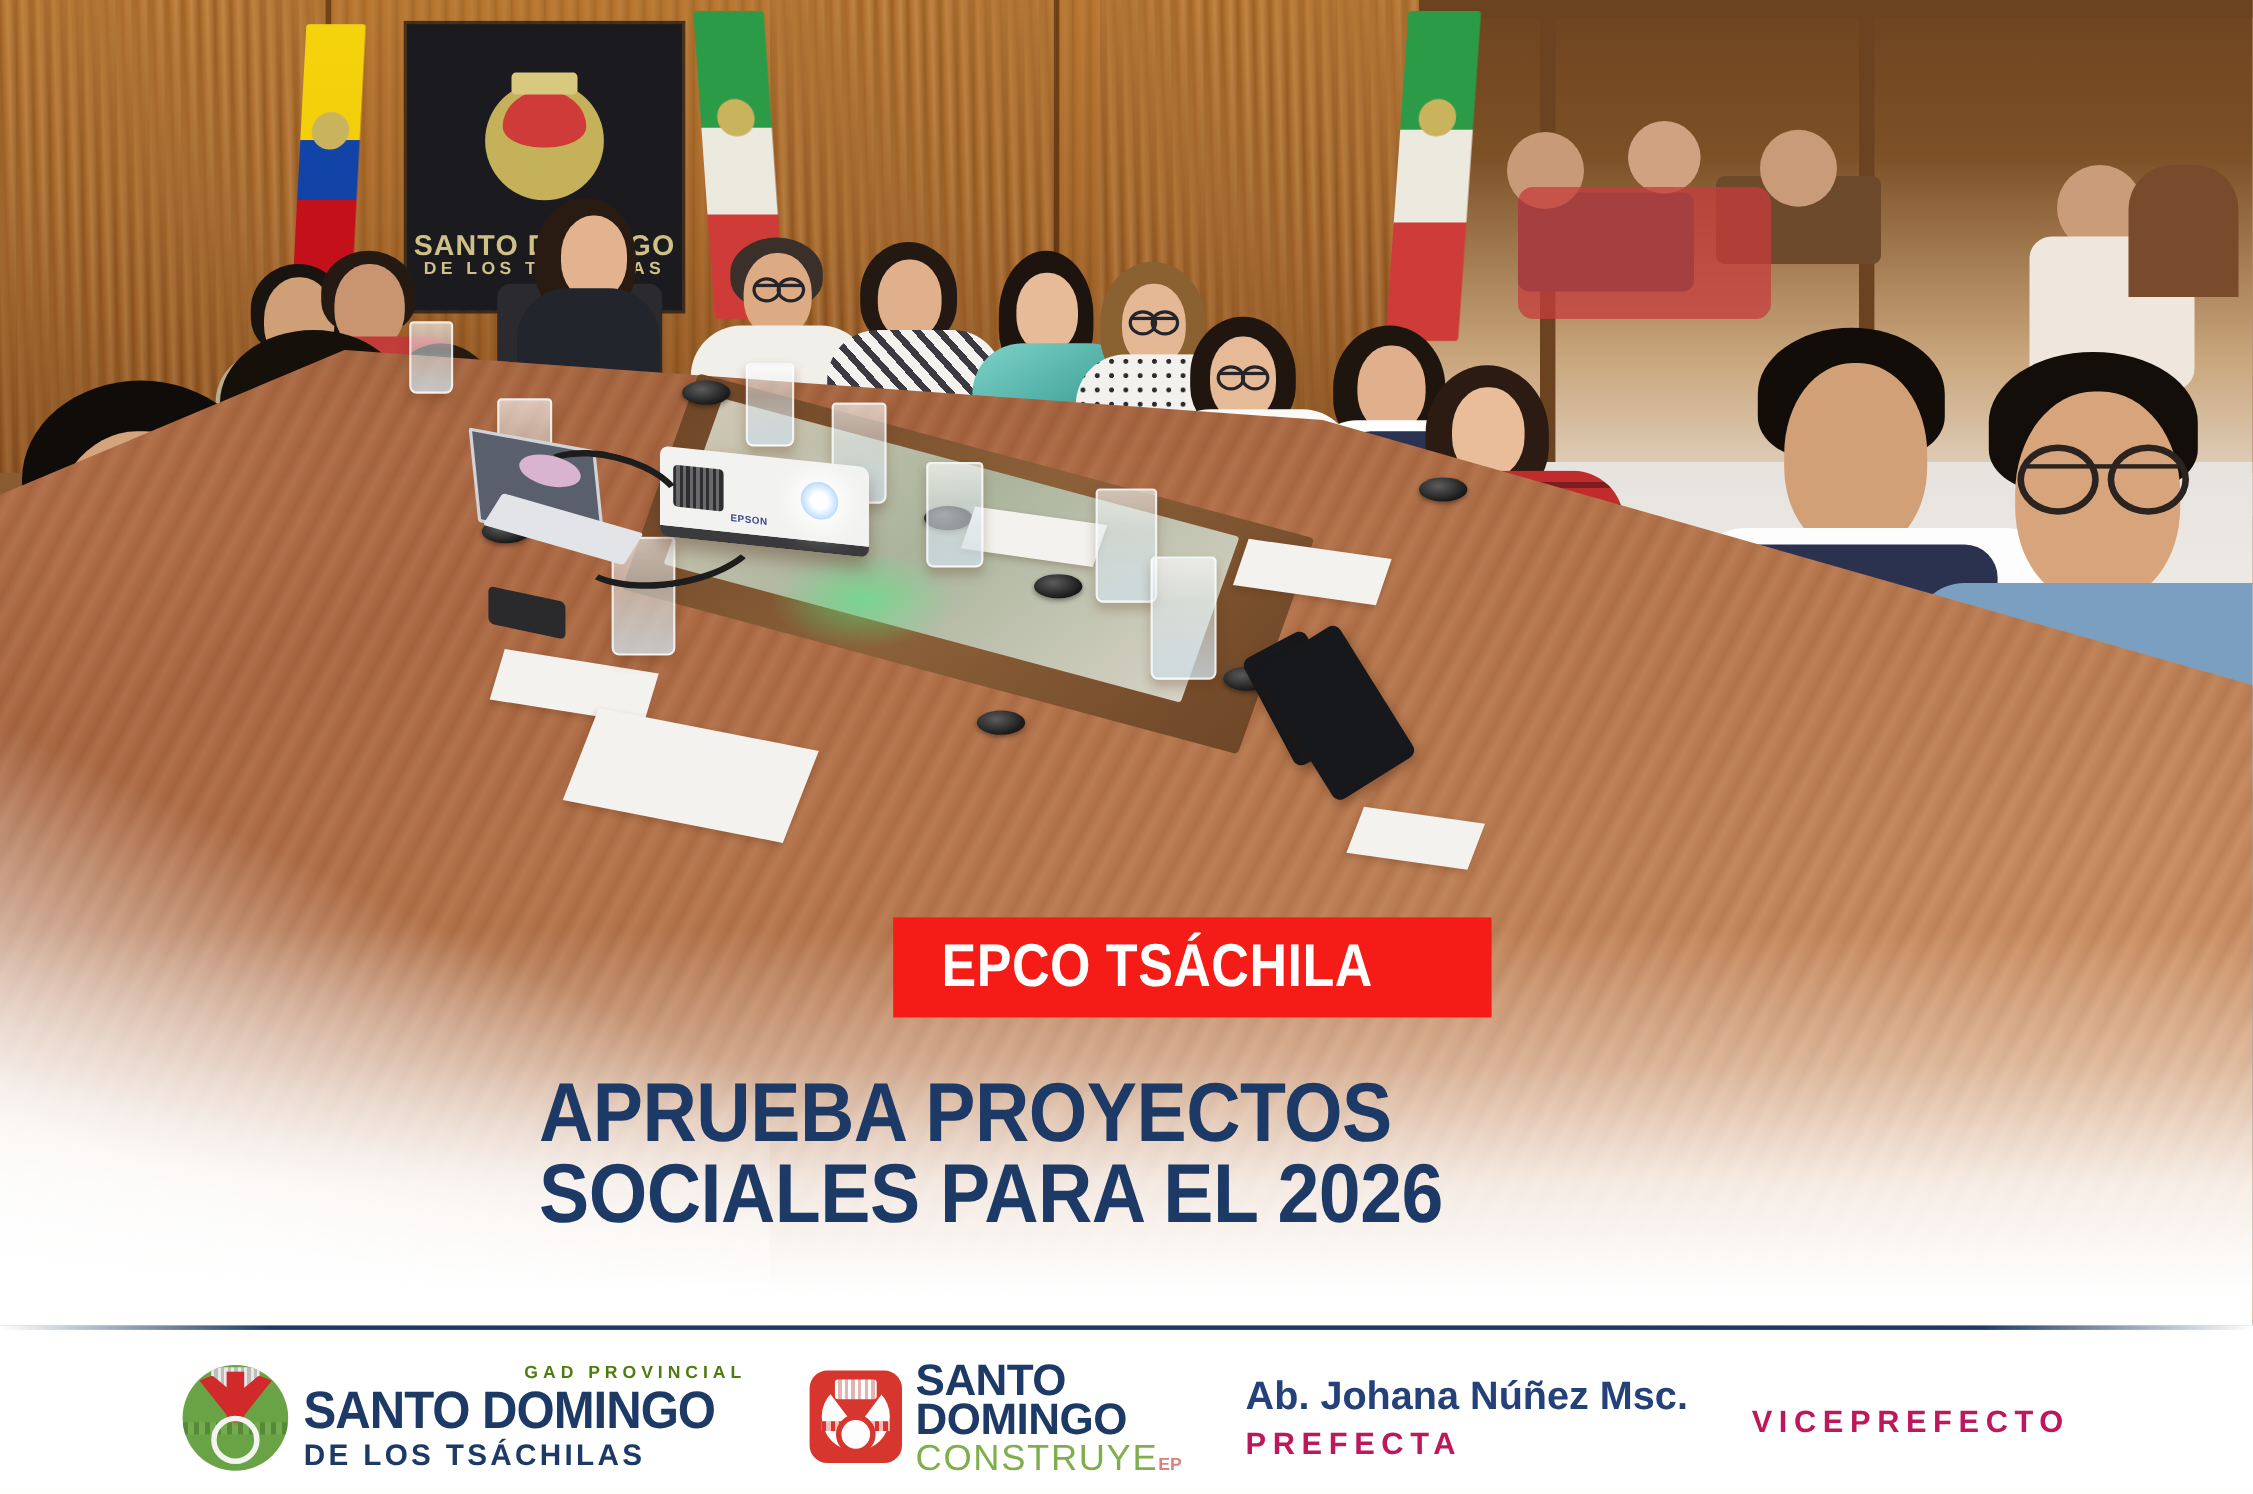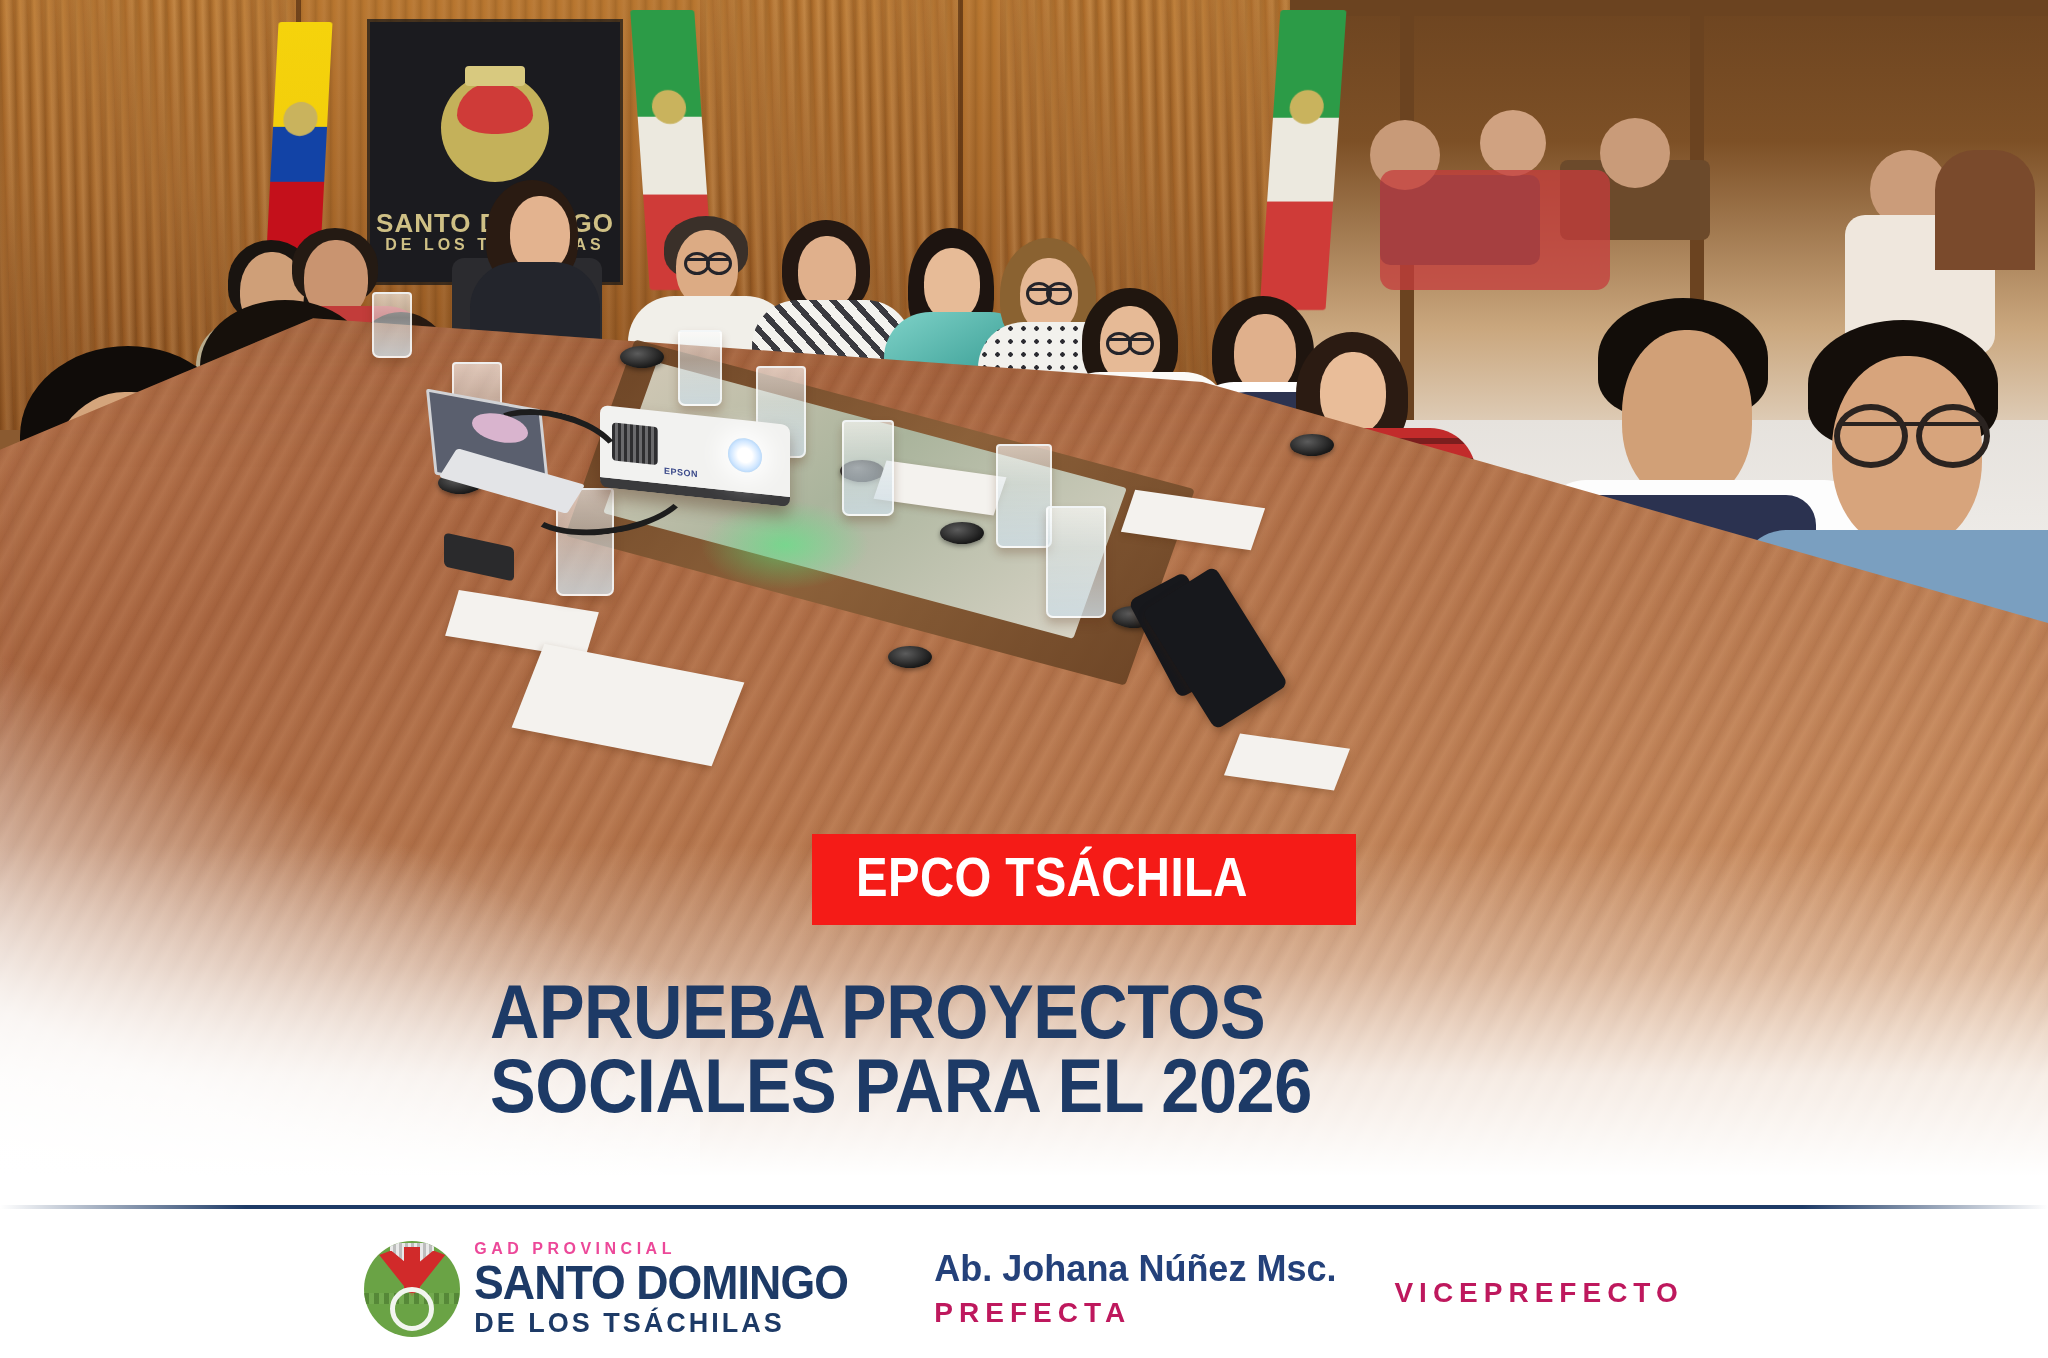--- a/index.html
+++ b/index.html
@@ -141,21 +141,21 @@
         background:#d12a2a;clip-path:polygon(50% 100%, 0% 10%, 18% 0%, 50% 38%, 82% 0%, 100% 10%);}
   .seal-green .fanmid{position:absolute;left:50%;top:6px;transform:translateX(-50%);width:16px;height:44px;
         background:#d12a2a;}
   .seal-green .comb{position:absolute;left:50%;top:2px;transform:translateX(-50%);width:44px;height:22px;
         background:repeating-linear-gradient(90deg,#e9e9e9 0 3px,#bdbdbd 3px 6px);border-radius:3px;}
   .seal-green .ring{position:absolute;left:50%;top:46px;transform:translateX(-50%);width:34px;height:34px;
         border:5px solid #f2f5ef;border-radius:50%;}
   .seal-green .band{position:absolute;left:0;top:52px;width:100%;height:11px;
         background:repeating-linear-gradient(90deg,#4f7f33 0 5px,#76ad52 5px 10px);opacity:.75;}
   .l1txt{line-height:1;}
-  .l1a{font-size:16px;color:#ec4899;letter-spacing:4.5px;font-weight:600;}
+  .l1a{font-size:16px;color:#4d7c0f;letter-spacing:4.5px;font-weight:600;text-align:right;}
   .l1b{font-size:48px;color:#1d3a66;font-weight:800;letter-spacing:-1px;transform:scaleX(.93);
         transform-origin:left center;margin-top:2px;}
   .l1c{font-size:27px;color:#1d3a66;font-weight:700;letter-spacing:3px;margin-top:3px;}
 
   
   .logo2{display:flex;align-items:center;gap:12px;}
   .seal-red{position:relative;width:84px;height:84px;border-radius:16px;background:#d7362f;overflow:hidden;}
   .seal-red .disc{position:absolute;left:50%;top:50%;transform:translate(-50%,-50%);width:62px;height:62px;
         border-radius:50%;background:#fdfdfd;}
   .seal-red .rays{position:absolute;left:50%;top:14px;transform:translateX(-50%);width:56px;height:38px;
@@ -411,20 +411,35 @@
           <div class="band"></div>
           <div class="ring"></div>
         </div>
         <div class="l1txt">
           <div class="l1a">GAD PROVINCIAL</div>
           <div class="l1b">SANTO DOMINGO</div>
           <div class="l1c">DE LOS TSÁCHILAS</div>
         </div>
       </div>
 
+      <div class="logo2">
+        <div class="seal-red">
+          <div class="disc"></div>
+          <div class="rays"></div>
+          <div class="raymid"></div>
+          <div class="comb"></div>
+          <div class="band"></div>
+          <div class="ring"></div>
+        </div>
+        <div class="l2txt">
+          <div class="l2a">SANTO</div>
+          <div class="l2b">DOMINGO</div>
+          <div class="l2c"><span>CONSTRUYE</span><sub>EP</sub></div>
+        </div>
+      </div>
 
       <div class="nameblk">
         <div class="nm">Ab. Johana Núñez Msc.</div>
         <div class="rl">PREFECTA</div>
       </div>
 
       <div class="nameblk">
         <div class="rl">VICEPREFECTO</div>
       </div>
 

